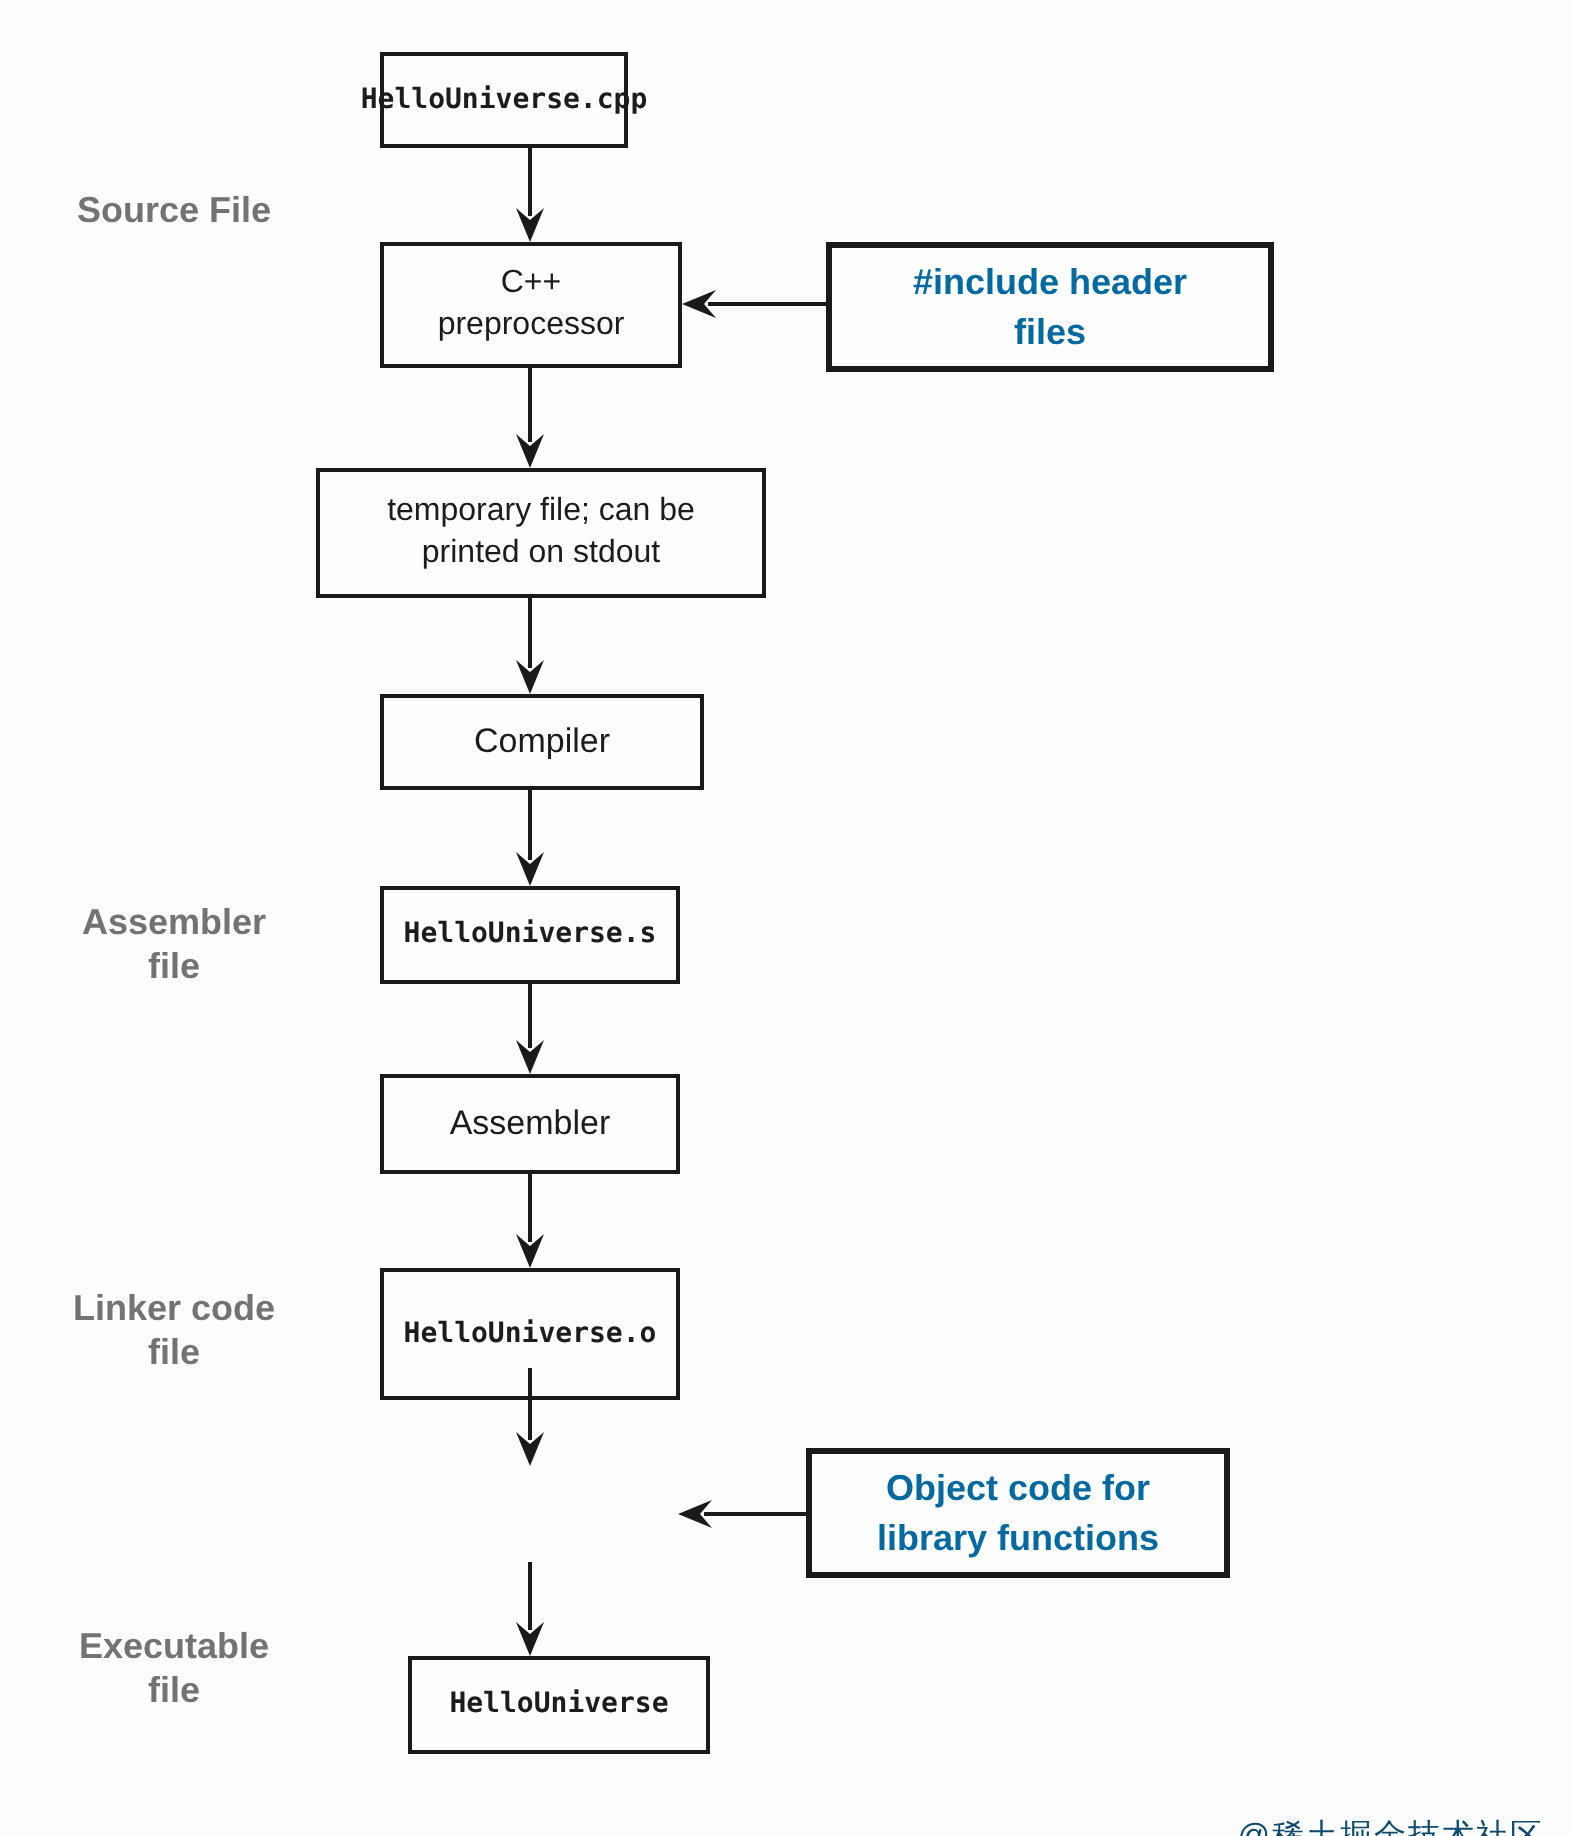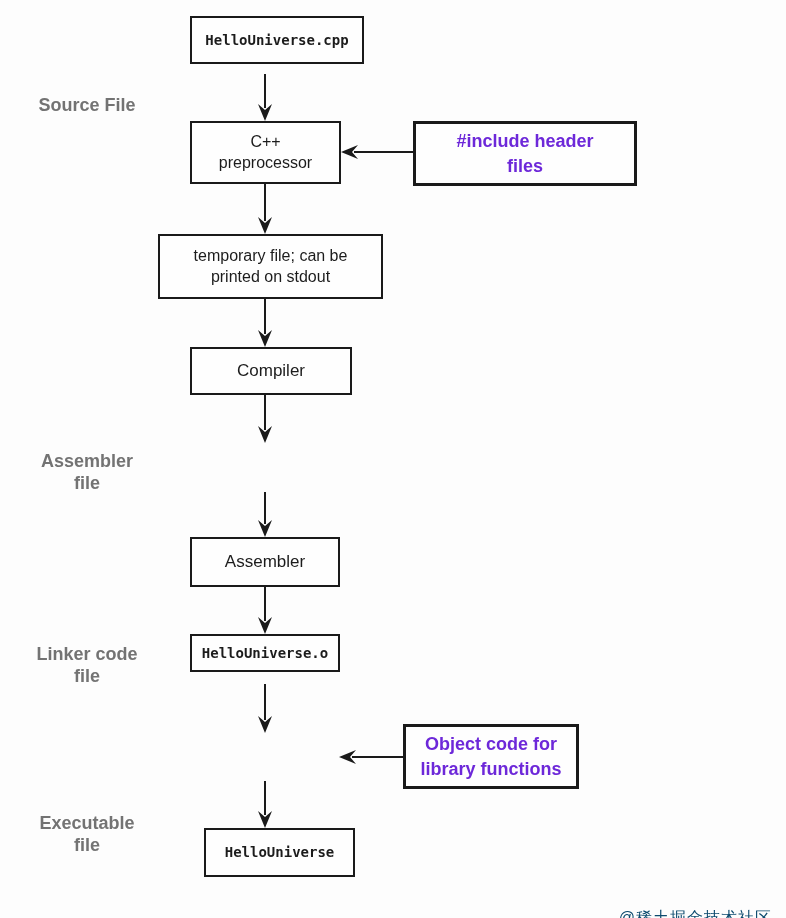--- a/index.html
+++ b/index.html
@@ -38,21 +38,21 @@
     position:absolute;
     box-sizing:border-box;
     border:3px solid #1a1a1a;
     background:#fefefe;
     display:flex;align-items:center;justify-content:center;
     text-align:center;
     white-space:pre-line;
     font-size:18px;
     font-weight:bold;
     line-height:1.35;
-    color:#6d28d9;
+    color:#0369a1;
   }
   
   .stage-label{
     position:absolute;
     left:12px;width:150px;
     text-align:center;
     font-size:18px;
     font-weight:bold;
     line-height:22px;
     white-space:pre-line;
@@ -78,33 +78,34 @@
 <div class="canvas">
 
   <div class="stage-label" style="top:94px">Source File</div>
   <div class="stage-label" style="top:450px">Assembler
 file</div>
   <div class="stage-label" style="top:643px">Linker code
 file</div>
   <div class="stage-label" style="top:812px">Executable
 file</div>
 
-  <div class="node mono" style="left:190px;top:16px;width:174px;height:48px">HelloUniverse.cpp</div>
+  <div class="node mono" style="left:190px;top:26px;width:124px;height:48px">HelloUniverse.cpp</div>
   <div class="node two" style="left:190px;top:121px;width:151px;height:63px">C++
 preprocessor</div>
   <div class="node two" style="left:158px;top:234px;width:225px;height:65px">temporary file; can be
 printed on stdout</div>
   <div class="node" style="left:190px;top:347px;width:162px;height:48px">Compiler</div>
+  <div class="node mono" style="left:190px;top:443px;width:150px;height:49px">HelloUniverse.s</div>
   <div class="node" style="left:190px;top:537px;width:150px;height:50px">Assembler</div>
-  <div class="node mono" style="left:190px;top:634px;width:150px;height:38px">HelloUniverse.o</div>
+  <div class="node mono" style="left:190px;top:634px;width:150px;height:66px">HelloUniverse.o</div>
   <div class="node mono" style="left:204px;top:828px;width:151px;height:49px">HelloUniverse</div>
 
   <div class="callout" style="left:413px;top:121px;width:224px;height:65px">#include header
 files</div>
-  <div class="callout" style="left:403px;top:724px;width:176px;height:65px">Object code for
+  <div class="callout" style="left:403px;top:724px;width:212px;height:65px">Object code for
 library functions</div>
 
   <svg class="arr" style="left:257px;top:74px" width="16" height="47">
     <line x1="8" y1="0" x2="8" y2="34"></line>
       <polygon points="8,47 1,30 8,36 15,30"></polygon>
     </svg>
   <svg class="arr" style="left:257px;top:184px" width="16" height="50">
     <line x1="8" y1="0" x2="8" y2="37"></line>
       <polygon points="8,50 1,33 8,39 15,33"></polygon>
     </svg>

